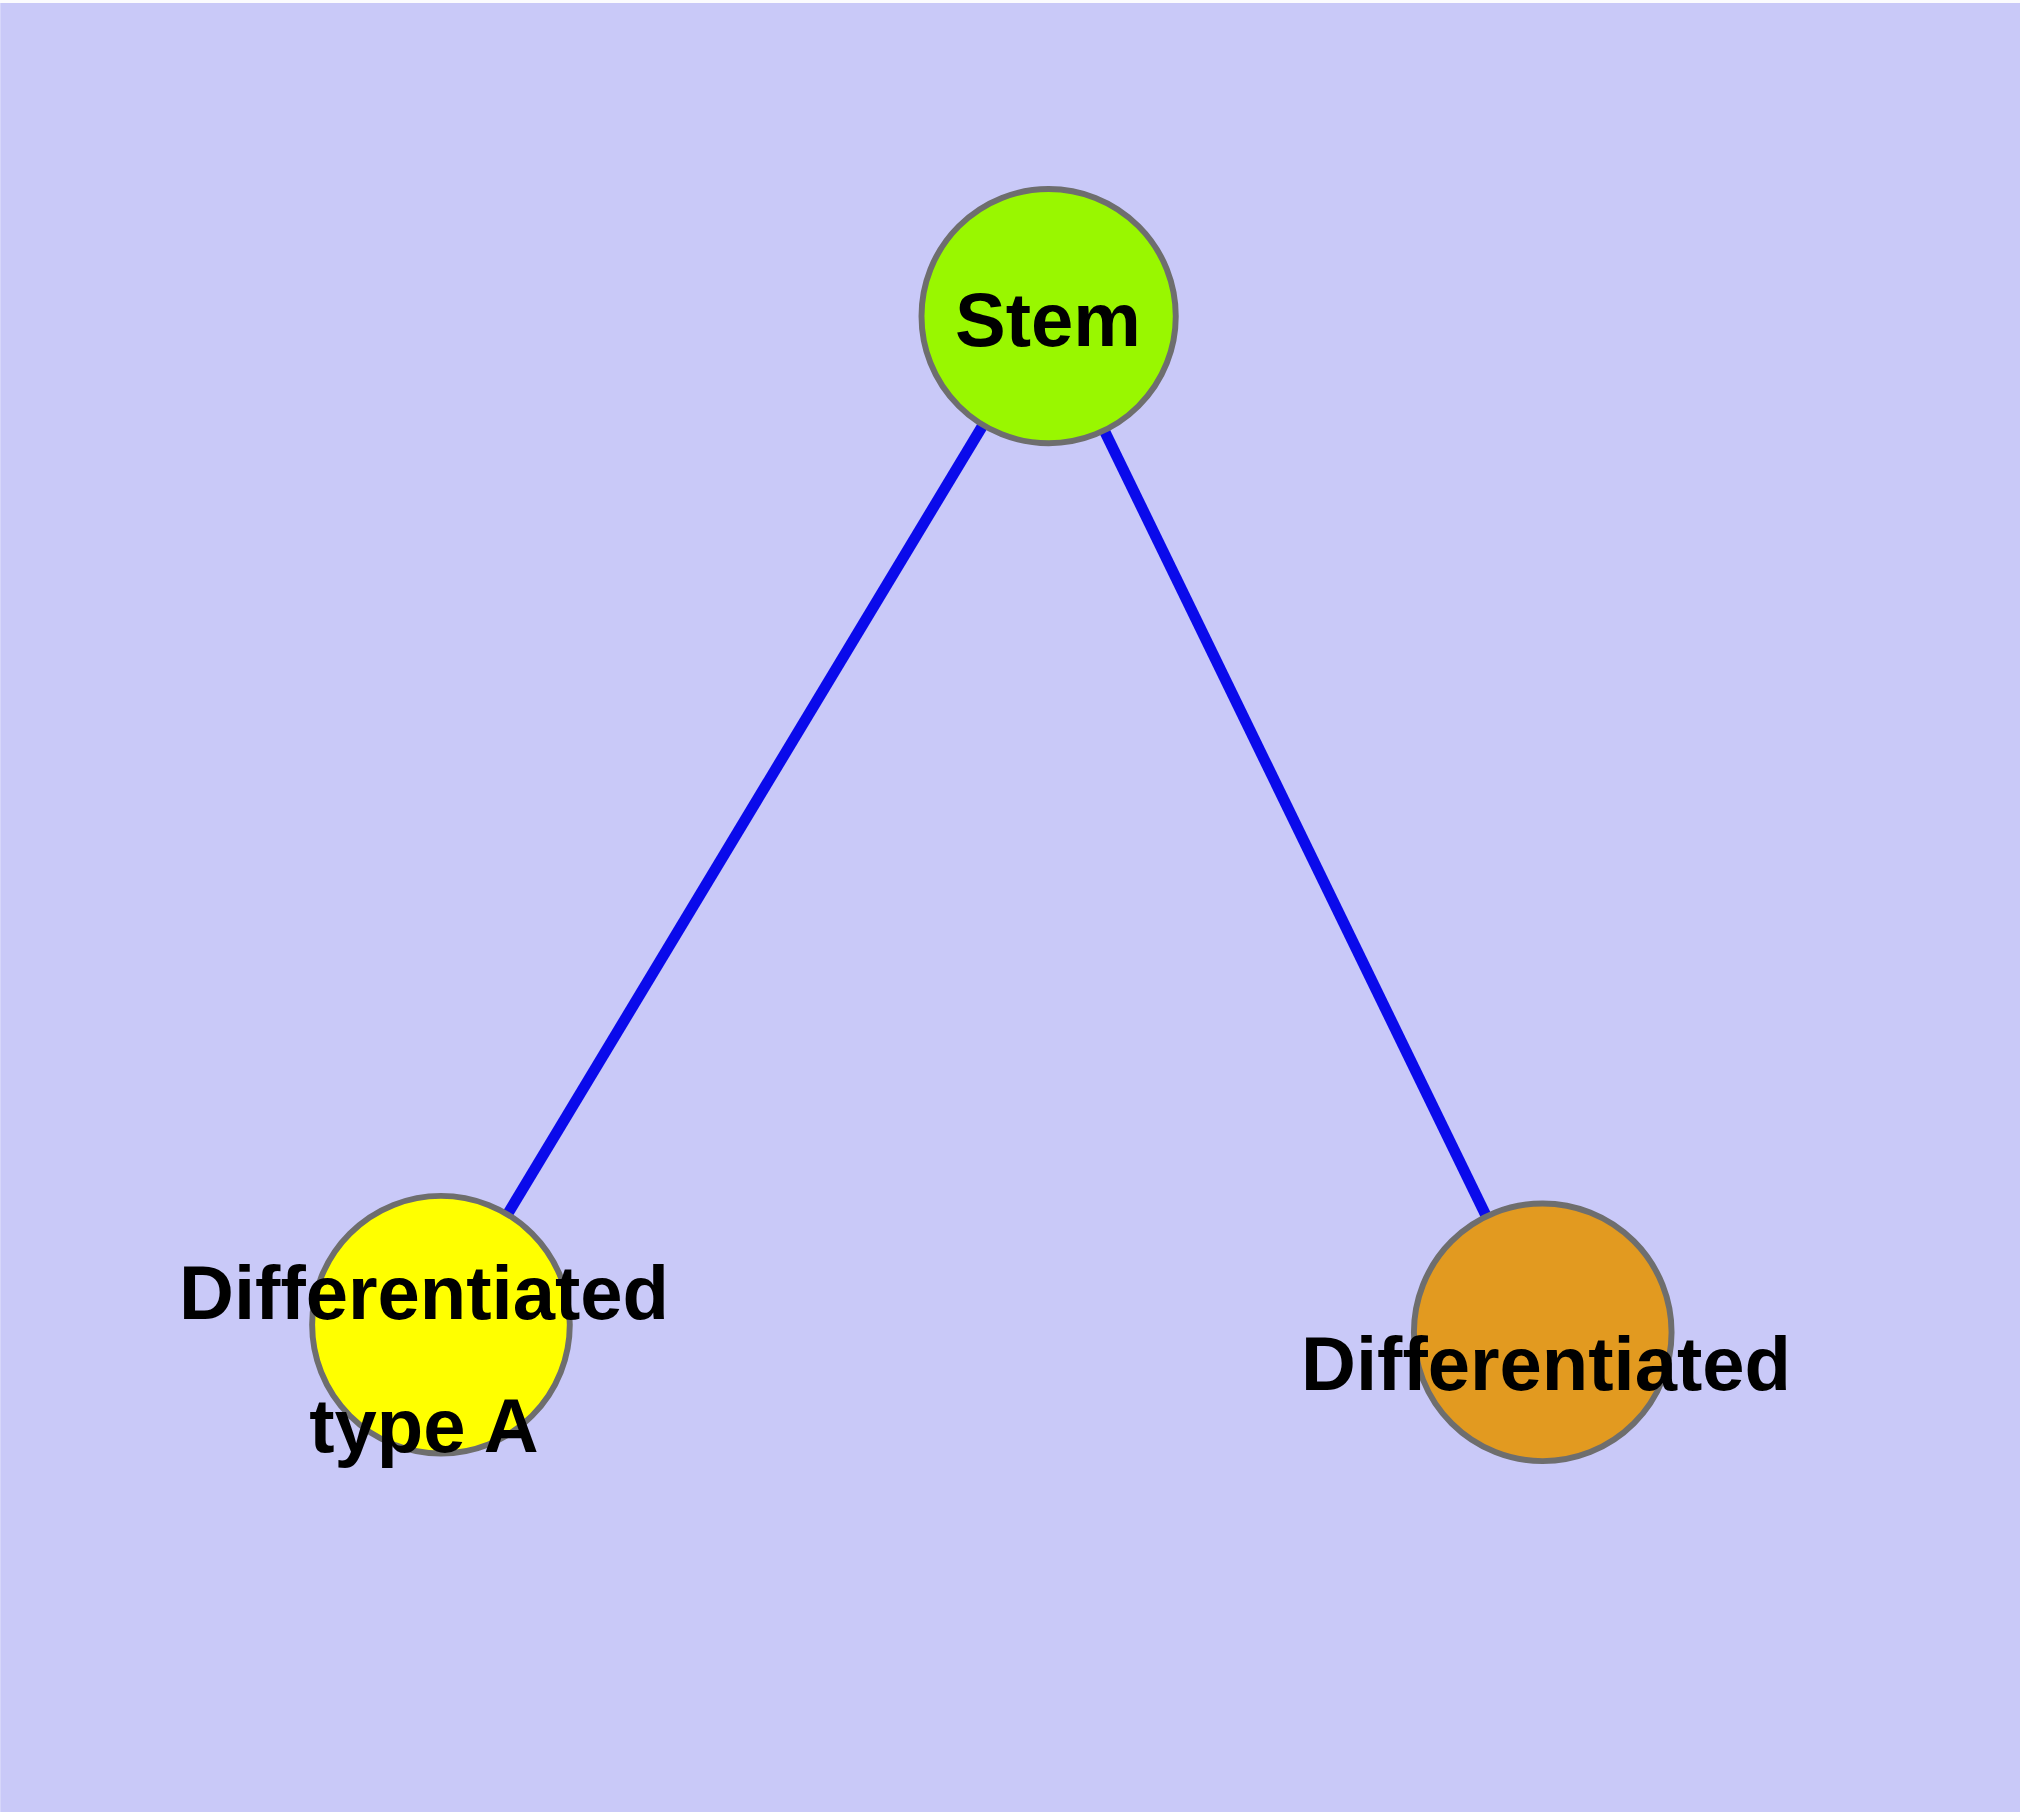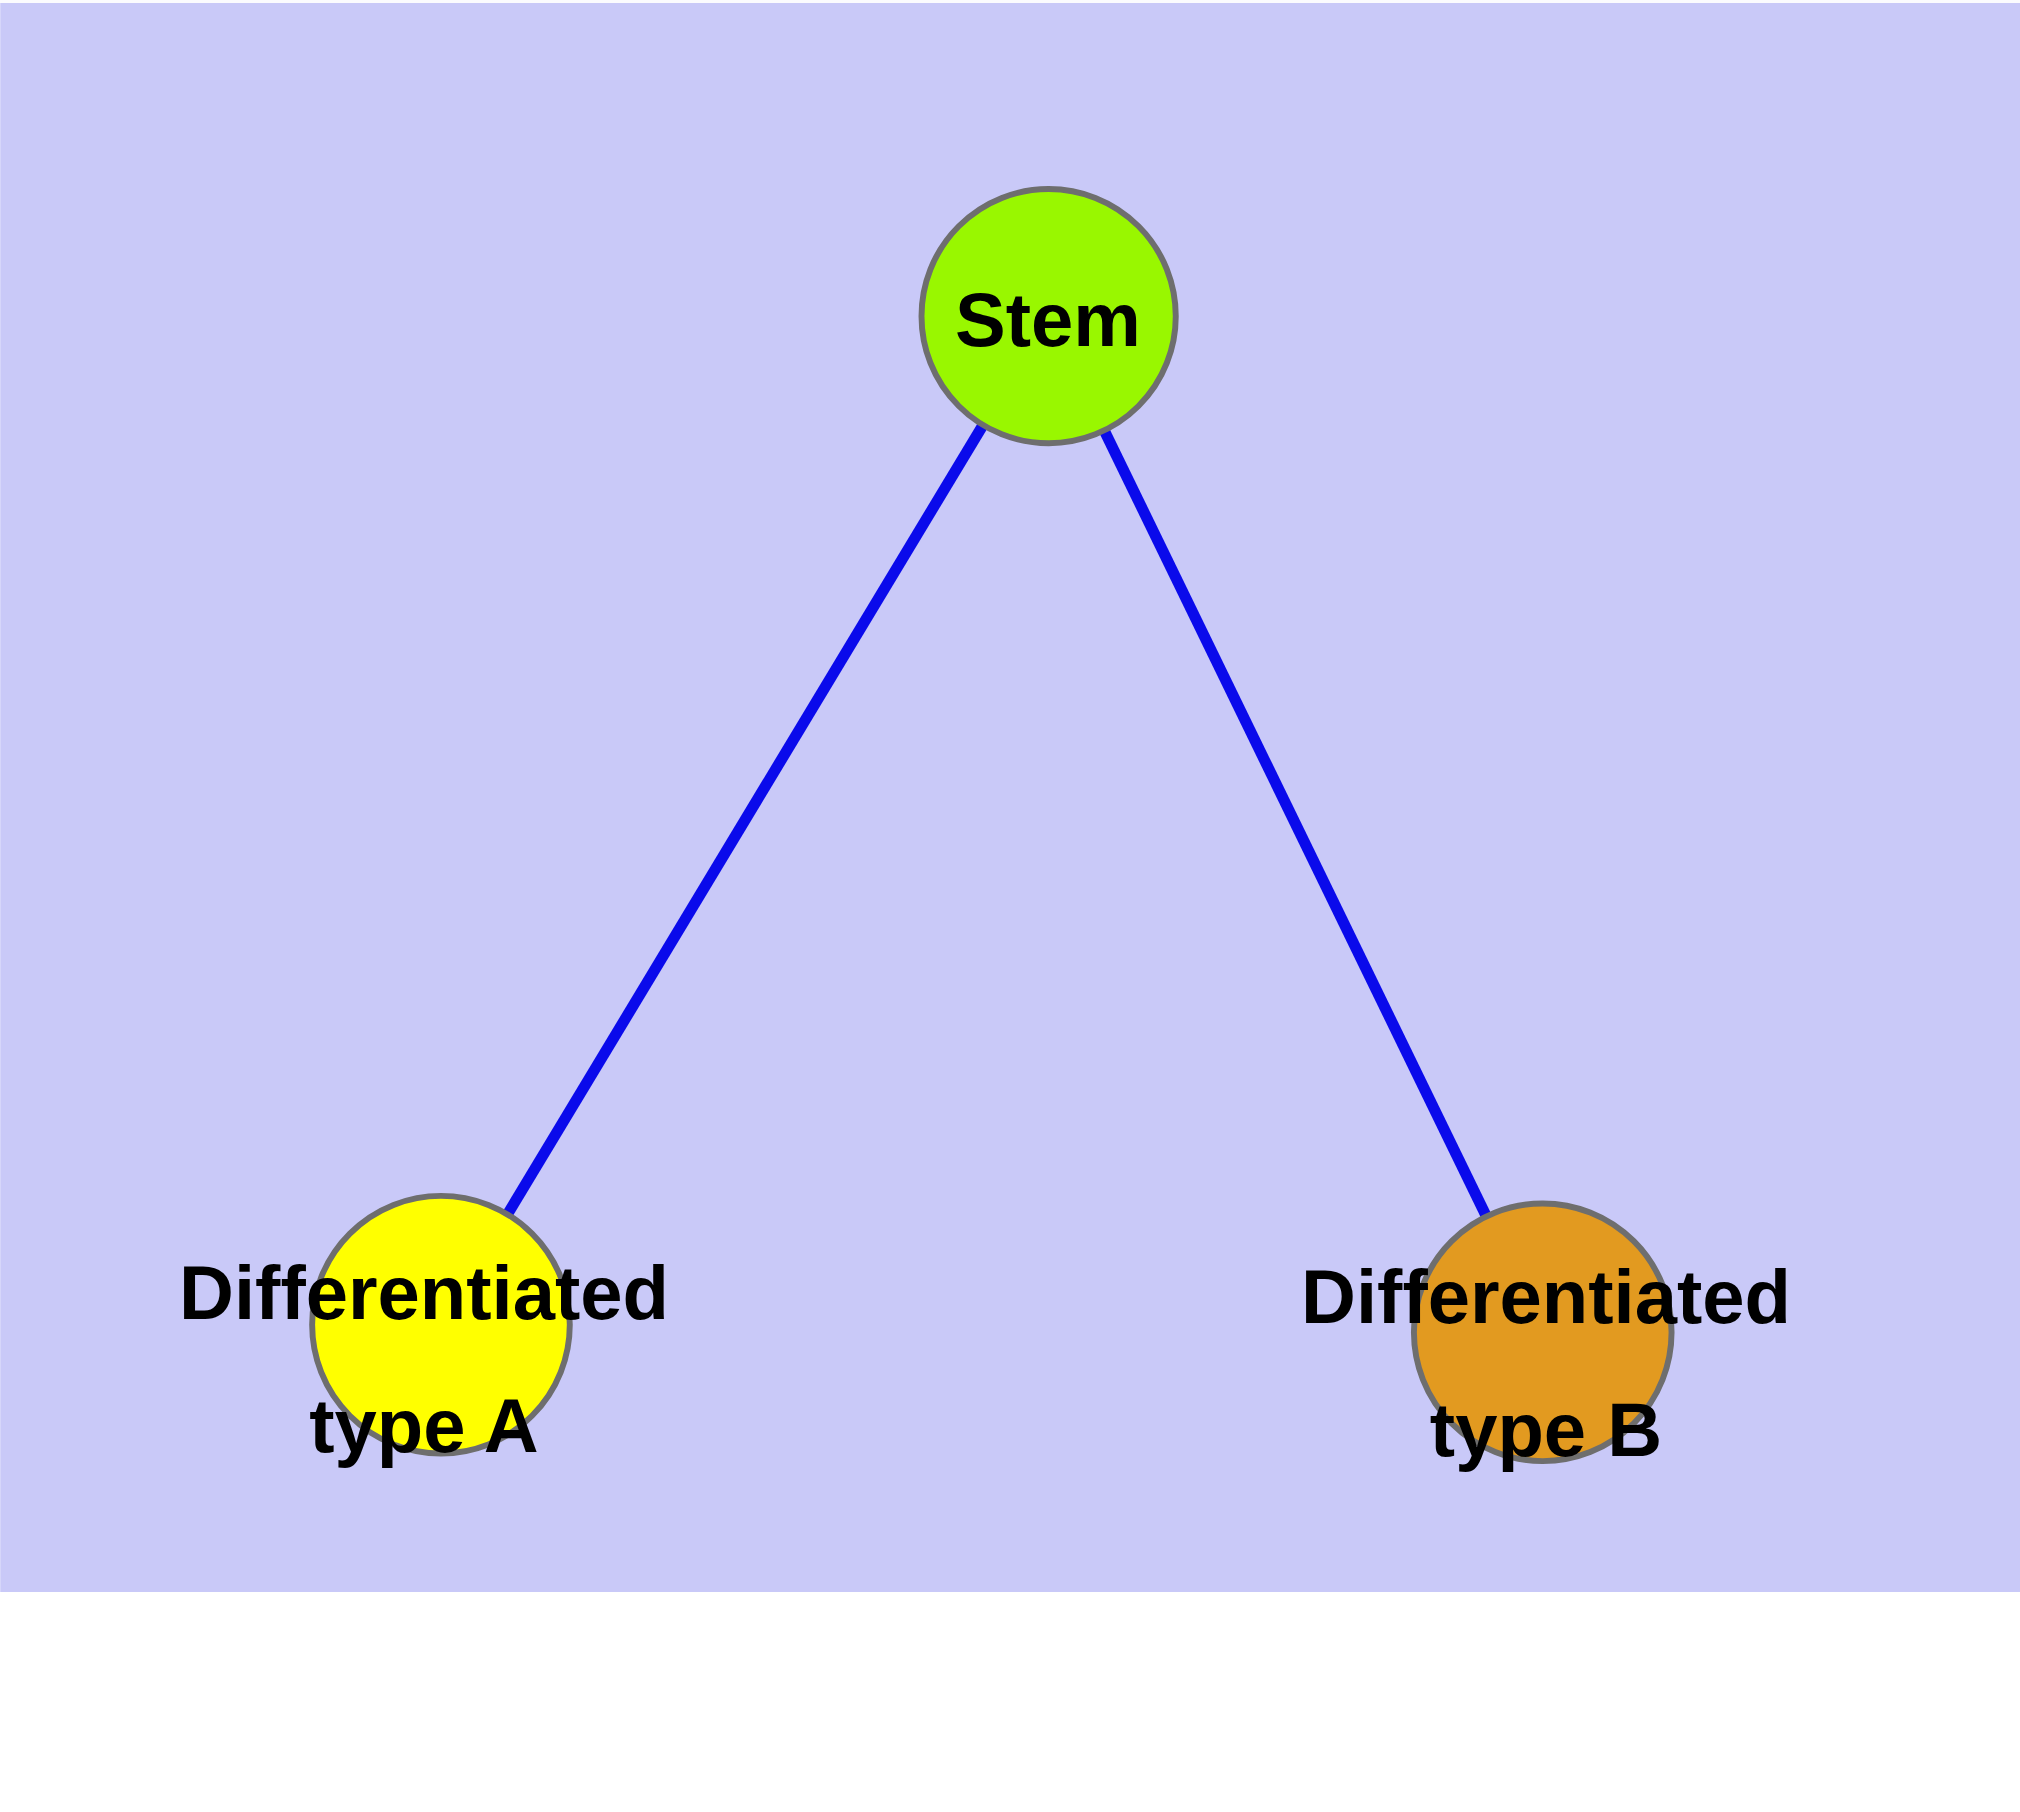--- a/index.html
+++ b/index.html
@@ -3,21 +3,21 @@
 <meta charset="utf-8">
 <style>
   html, body {
     margin: 0;
     padding: 0;
     background: #ffffff;
   }
   .stage {
     position: relative;
     width: 2021px;
-    height: 1592px;
+    height: 1812px;
     overflow: hidden;
     font-family: "Liberation Sans", sans-serif;
   }
   .top-margin {
     position: absolute;
     left: 0; top: 0;
     width: 100%; height: 3.4px;
     background: #fbfbfe;
     z-index: 3;
   }
@@ -73,17 +73,16 @@
 
   <div class="node-label" style="left:1048px; top:320px;">Stem</div>
 
   <div class="node-label" style="left:424px; top:1337px;">
     <span class="line">Differentiated</span>
     <span class="line">type A</span>
   </div>
 
   <div class="node-label" style="left:1546px; top:1341px;">
     <span class="line">Differentiated</span>
-    <span class="line">type B</span>
   </div>
 
 </div>
 
 
 </body></html>

